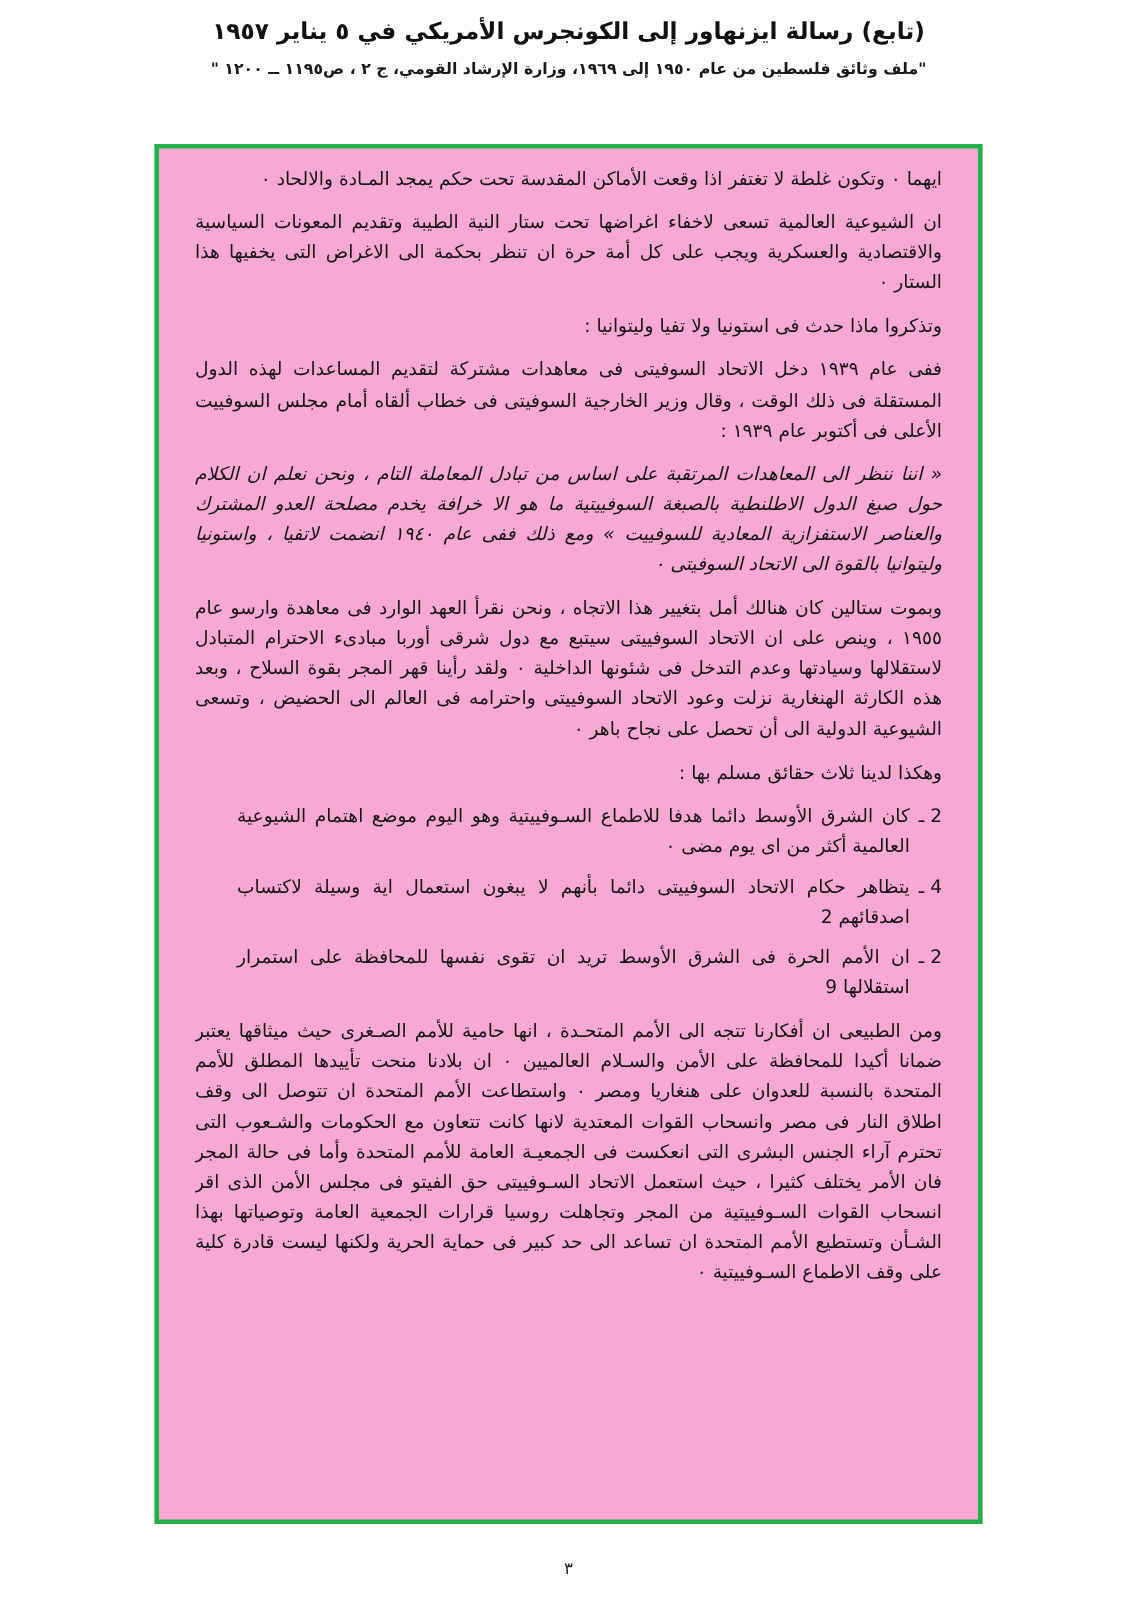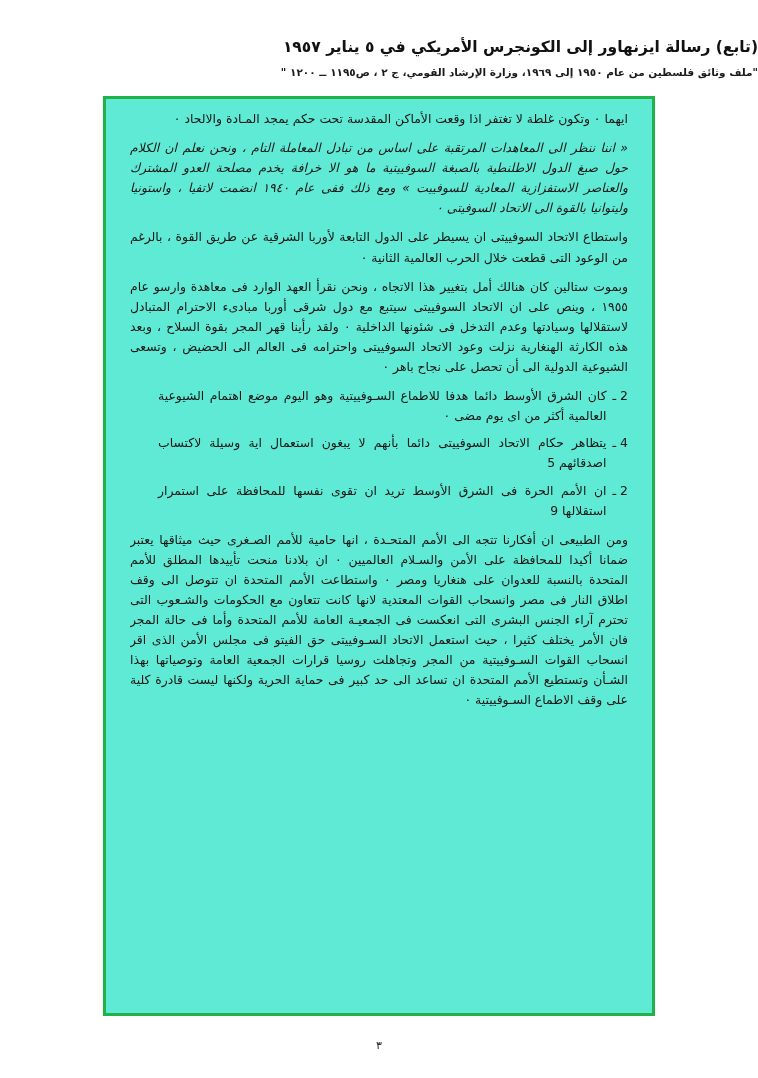--- a/index.html
+++ b/index.html
@@ -15,21 +15,22 @@
     position: relative;
     overflow: hidden;
   }
   .page {
     width: 758px;
     height: 1078px;
     position: relative;
     box-sizing: border-box;
   }
   .header {
-    padding-top: 36px;
+    text-align: center;
+    padding-top: 10px;
   }
   .doc-title {
     font-size: 15.5px;
     font-weight: bold;
     letter-spacing: 0px;
     color: #111;
     line-height: 1.5;
     direction: rtl;
   }
   .doc-subtitle {
@@ -40,21 +41,21 @@
     direction: rtl;
   }
   .frame {
     position: absolute;
     top: 96px;
     right: 103px;
     left: 103px;
     bottom: 62px;
     border: 3px solid #21b34a;
     box-sizing: border-box;
-    background: #5eead4;
+    background: #f9a8d4;
   }
   .content {
     position: absolute;
     top: 8px;
     right: 24px;
     left: 24px;
     bottom: 8px;
     direction: rtl;
     text-align: justify;
     font-size: 12.4px;
@@ -113,34 +114,37 @@
 
   <div class="header">
     <div class="doc-title">(تابع) رسالة ايزنهاور إلى الكونجرس الأمريكي في ٥ يناير ١٩٥٧</div>
     <div class="doc-subtitle">"ملف وثائق فلسطين من عام ١٩٥٠ إلى ١٩٦٩، وزارة الإرشاد القومي، ج ٢ ، ص١١٩٥ ــ ١٢٠٠ "</div>
   </div>
 
   <div class="frame">
     <div class="content">
 
       <p class="para first">ايهما ٠ وتكون غلطة لا تغتفر اذا وقعت الأماكن المقدسة تحت حكم يمجد المـادة والالحاد ٠</p>
+      <p class="para">ان الشيوعية العالمية تسعى لاخفاء اغراضها تحت ستار النية الطيبة وتقديم المعونات السياسية والاقتصادية والعسكرية ويجب على كل أمة حرة ان تنظر بحكمة الى الاغراض التى يخفيها هذا الستار ٠</p>
+      <p class="para">وتذكروا ماذا حدث فى استونيا ولا تفيا وليتوانيا :</p>
+      <p class="para">ففى عام ١٩٣٩ دخل الاتحاد السوفيتى فى معاهدات مشتركة لتقديم المساعدات لهذه الدول المستقلة فى ذلك الوقت ، وقال وزير الخارجية السوفيتى فى خطاب ألقاه أمام مجلس السوفييت الأعلى فى أكتوبر عام ١٩٣٩ :</p>
 
       <p class="quote">« اننا ننظر الى المعاهدات المرتقبة على اساس من تبادل المعاملة التام ، ونحن نعلم ان الكلام حول صبغ الدول الاطلنطية بالصبغة السوفييتية ما هو الا خرافة يخدم مصلحة العدو المشترك والعناصر الاستفزازية المعادية للسوفييت » ومع ذلك ففى عام ١٩٤٠ انضمت لاتفيا ، واستونيا وليتوانيا بالقوة الى الاتحاد السوفيتى ٠</p>
 
-      <p class="para">واستطاع الاتحاد السوفييتى ان يسيطر على الدول التابعة لأوربا الشرقية عن طريق القوة ، بالرغم من الوعود التى قطعت خلال الحرب العالمية الثانية ٠</p>
       <p class="para">وبموت ستالين كان هنالك أمل بتغيير هذا الاتجاه ، ونحن نقرأ العهد الوارد فى معاهدة وارسو عام ١٩٥٥ ، وينص على ان الاتحاد السوفييتى سيتبع مع دول شرقى أوربا مبادىء الاحترام المتبادل لاستقلالها وسيادتها وعدم التدخل فى شئونها الداخلية ٠ ولقد رأينا قهر المجر بقوة السلاح ، وبعد هذه الكارثة الهنغارية نزلت وعود الاتحاد السوفييتى واحترامه فى العالم الى الحضيض ، وتسعى الشيوعية الدولية الى أن تحصل على نجاح باهر ٠</p>
+      <p class="para">وهكذا لدينا ثلاث حقائق مسلم بها :</p>
 
       <ul class="numlist">
         <li>
           <span class="marker">2 ـ</span>
           <span class="itemtext">كان الشرق الأوسط دائما هدفا للاطماع السـوفييتية وهو اليوم موضع اهتمام الشيوعية العالمية أكثر من اى يوم مضى ٠</span>
         </li>
         <li>
           <span class="marker">4 ـ</span>
-          <span class="itemtext">يتظاهر حكام الاتحاد السوفييتى دائما بأنهم لا يبغون استعمال اية وسيلة لاكتساب اصدقائهم 5</span>
+          <span class="itemtext">يتظاهر حكام الاتحاد السوفييتى دائما بأنهم لا يبغون استعمال اية وسيلة لاكتساب اصدقائهم 2</span>
         </li>
         <li>
           <span class="marker">2 ـ</span>
           <span class="itemtext">ان الأمم الحرة فى الشرق الأوسط تريد ان تقوى نفسها للمحافظة على استمرار استقلالها 9</span>
         </li>
       </ul>
 
       <p class="para">ومن الطبيعى ان أفكارنا تتجه الى الأمم المتحـدة ، انها حامية للأمم الصـغرى حيث ميثاقها يعتبر ضمانا أكيدا للمحافظة على الأمن والسـلام العالميين ٠ ان بلادنا منحت تأييدها المطلق للأمم المتحدة بالنسبة للعدوان على هنغاريا ومصر ٠ واستطاعت الأمم المتحدة ان تتوصل الى وقف اطلاق النار فى مصر وانسحاب القوات المعتدية لانها كانت تتعاون مع الحكومات والشـعوب التى تحترم آراء الجنس البشرى التى انعكست فى الجمعيـة العامة للأمم المتحدة وأما فى حالة المجر فان الأمر يختلف كثيرا ، حيث استعمل الاتحاد السـوفييتى حق الفيتو فى مجلس الأمن الذى اقر انسحاب القوات السـوفييتية من المجر وتجاهلت روسيا قرارات الجمعية العامة وتوصياتها بهذا الشـأن وتستطيع الأمم المتحدة ان تساعد الى حد كبير فى حماية الحرية ولكنها ليست قادرة كلية على وقف الاطماع السـوفييتية ٠</p>
 
     </div>

